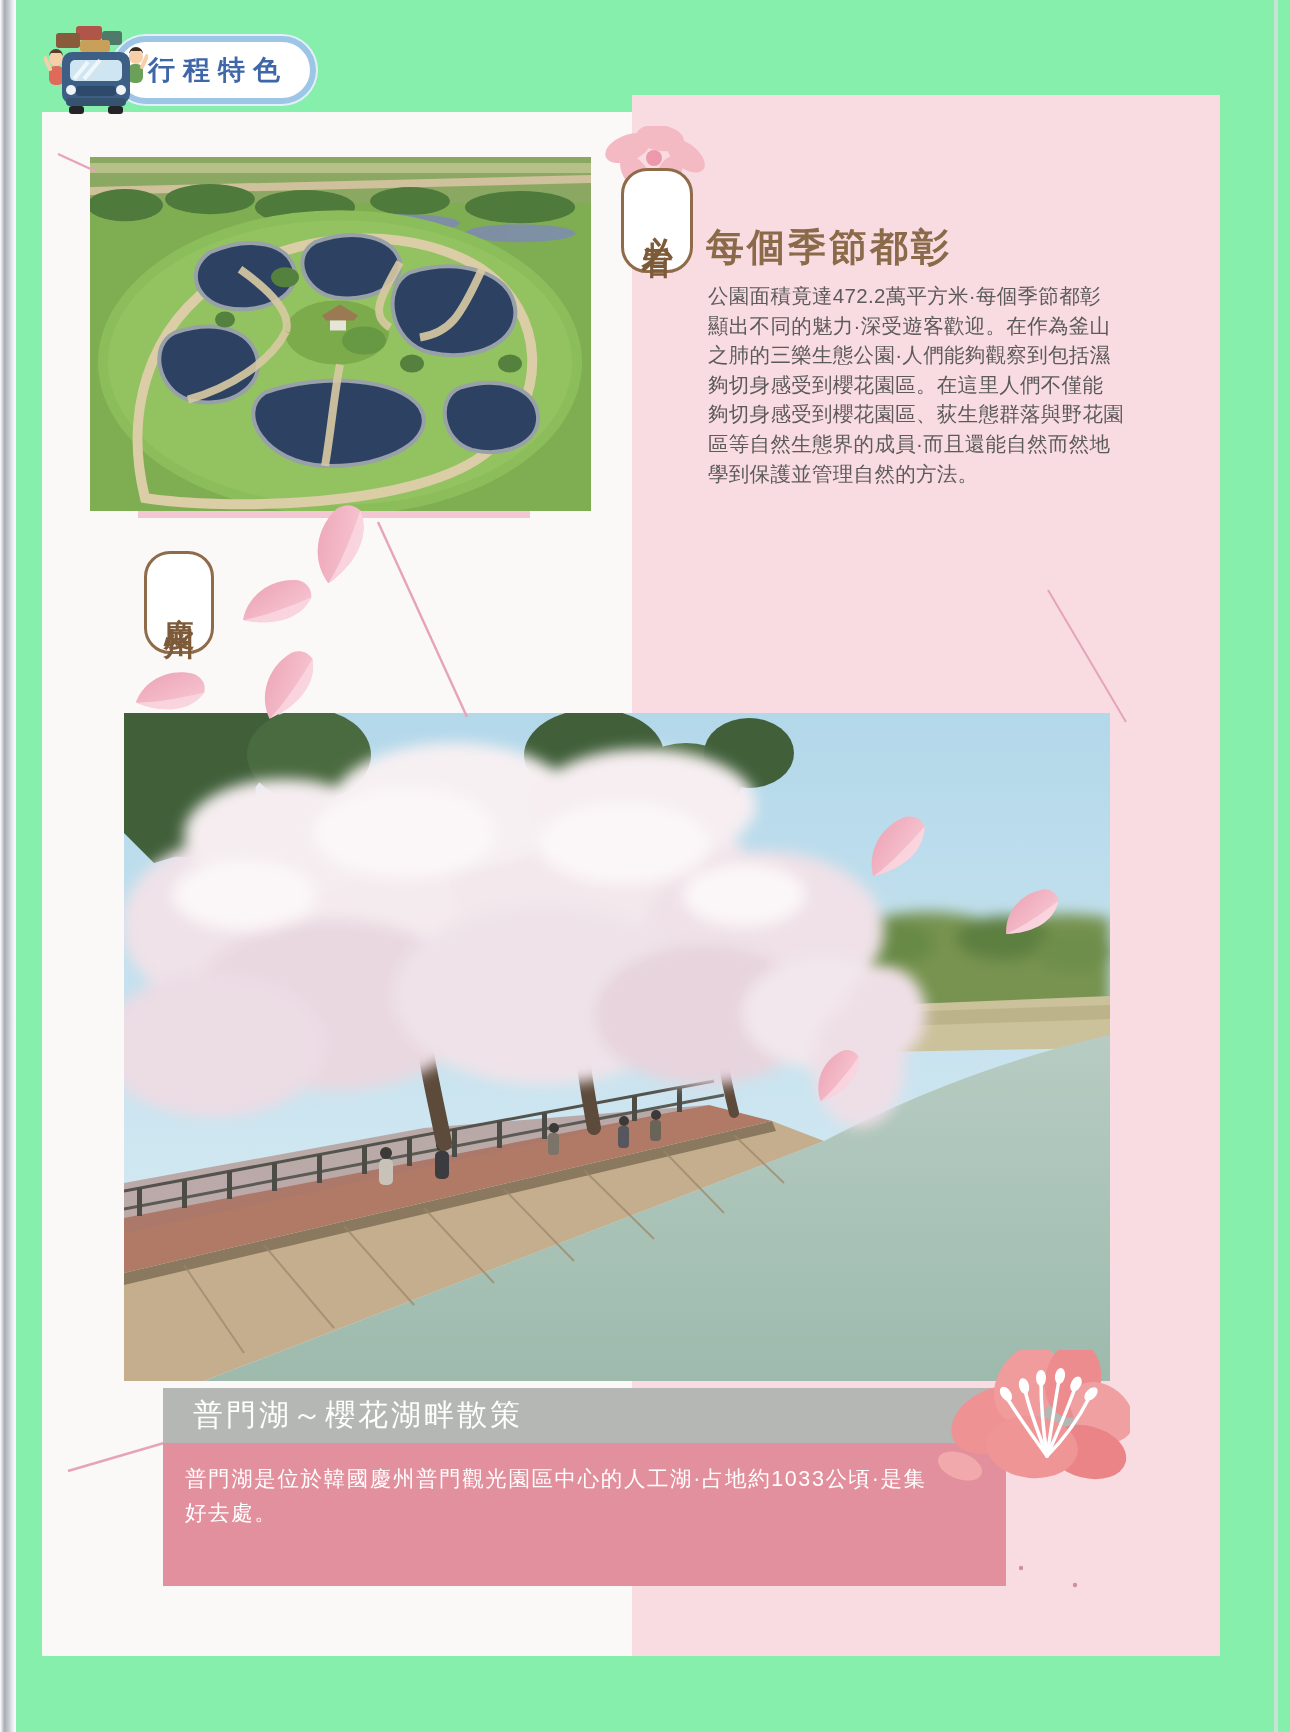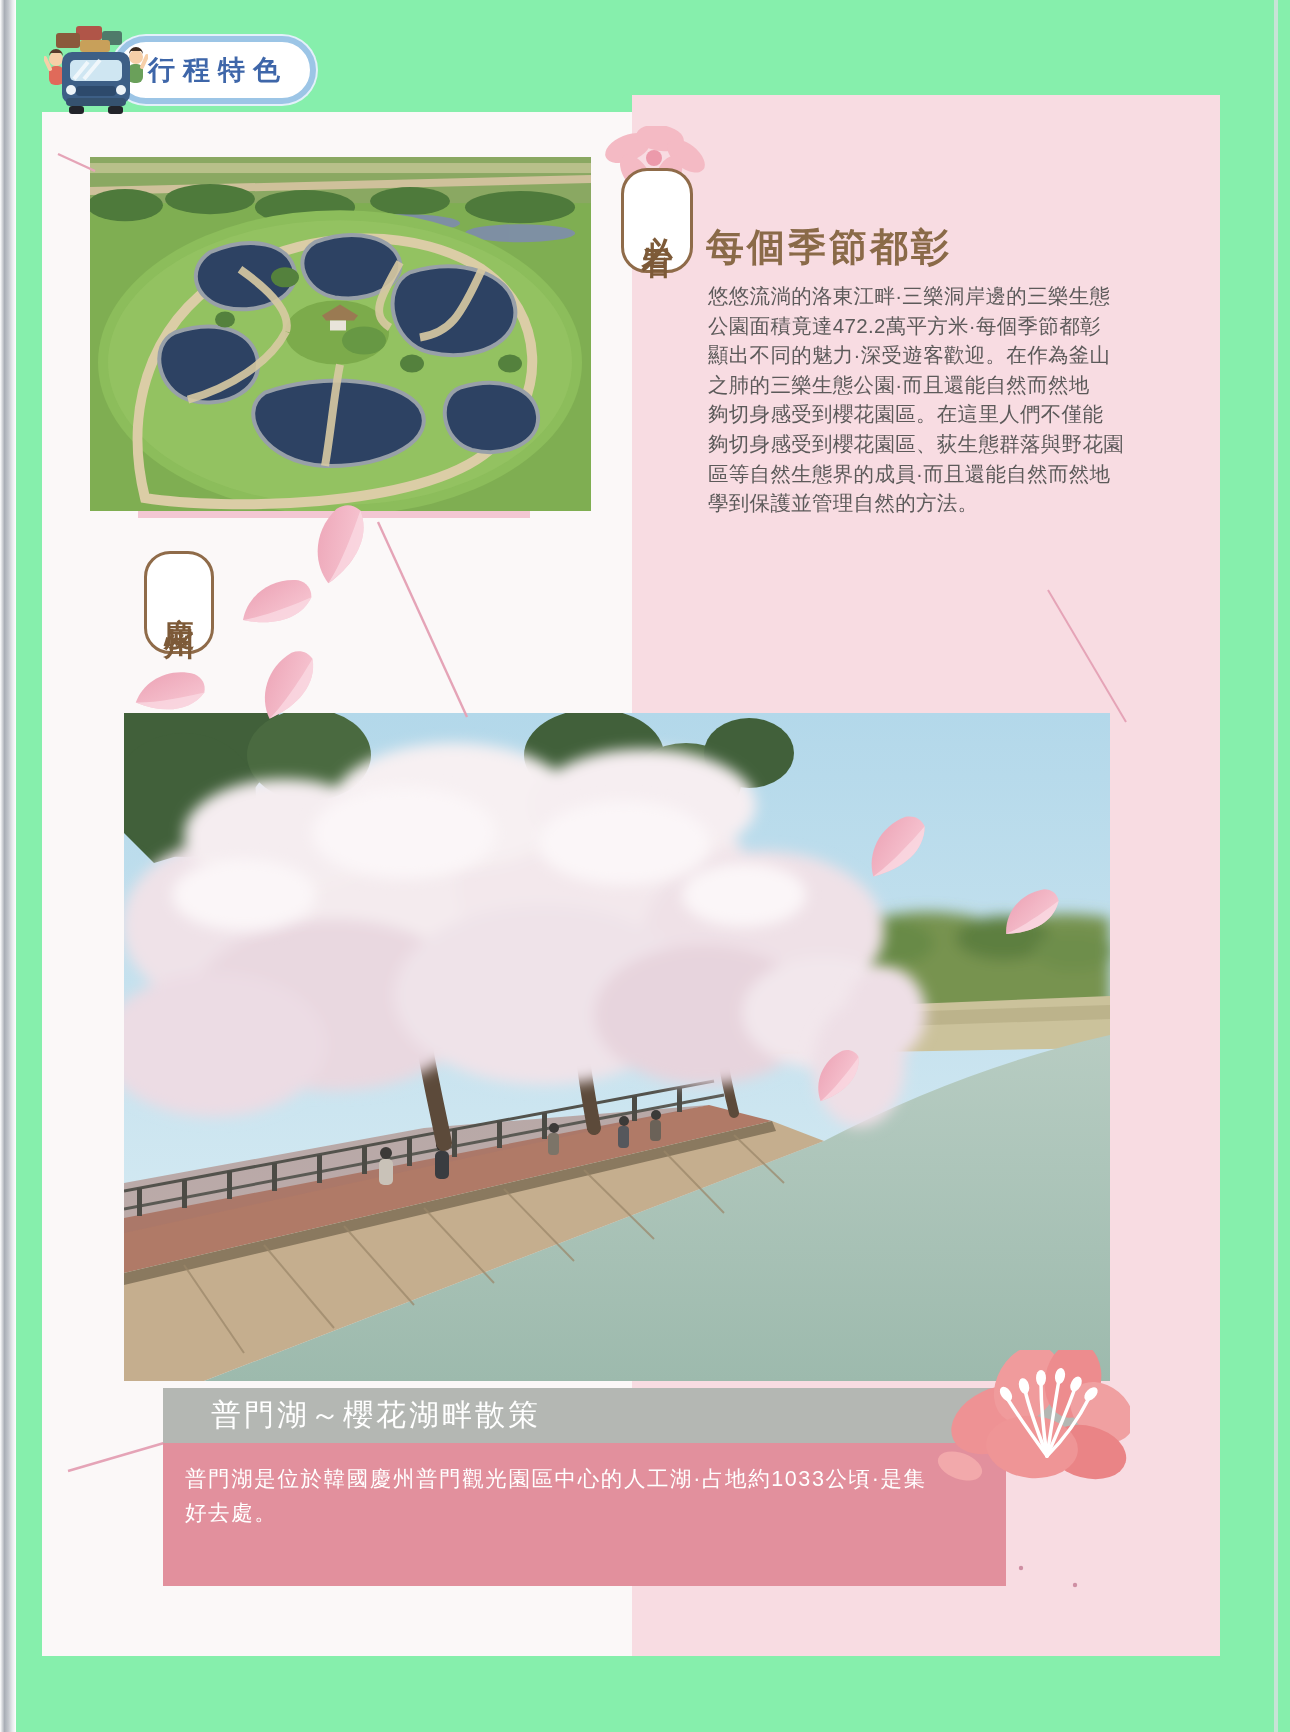--- a/index.html
+++ b/index.html
@@ -40,21 +40,21 @@
 
   
   #samnak-title{left:706px;top:222px;z-index:5;font-size:38px;font-weight:600;color:#8a6a48;letter-spacing:3px;}
   #samnak-body{left:708px;top:281px;width:430px;z-index:5;font-size:20.5px;color:#5c5a5a;
     letter-spacing:.3px;}
   #samnak-body div{line-height:29.6px;white-space:nowrap;}
 
   
   #bomun-banner{left:163px;top:1388px;width:947px;height:55px;background:#b4b7b3;z-index:4;
     display:flex;align-items:center;}
-  #bomun-banner span{color:#fff;font-size:30px;letter-spacing:3px;padding-left:48px;font-weight:500;}
+  #bomun-banner span{color:#fff;font-size:30px;letter-spacing:3px;padding-left:30px;font-weight:500;}
   #bomun-box{left:163px;top:1443px;width:843px;height:143px;background:#e2909d;z-index:4;
     padding:20px 0 0 22px;box-sizing:border-box;}
   #bomun-box div{color:#fff;font-size:21.5px;letter-spacing:1.6px;line-height:33.5px;white-space:nowrap;}
 
   
   #lines-overlay{left:0;top:0;width:1290px;height:1732px;z-index:3;pointer-events:none;}
   .petal{z-index:7;pointer-events:none;}
   #blossom-top{left:598px;top:126px;width:108px;height:66px;z-index:5;}
   #camellia{left:935px;top:1350px;width:195px;height:135px;z-index:8;}
 </style>
@@ -178,24 +178,23 @@
     </g>
     <circle cx="56" cy="32" r="8" fill="#ec9aab"></circle>
   </svg>
 
   <div class="abs vbadge" id="badge-must-see">
     <span>必看</span>
   </div>
 
   <div class="abs" id="samnak-title">每個季節都彰</div>
   <div class="abs" id="samnak-body">
-      <div>悠悠流淌的洛東江畔·三樂洞岸邊的三樂生態</div>
       <div>公園面積竟達472.2萬平方米·每個季節都彰</div>
       <div>顯出不同的魅力·深受遊客歡迎。在作為釜山</div>
-      <div>之肺的三樂生態公園·而且還能自然而然地</div>
+      <div>之肺的三樂生態公園·人們能夠觀察到包括濕</div>
       <div>夠切身感受到櫻花園區。在這里人們不僅能</div>
       <div>夠切身感受到櫻花園區、荻生態群落與野花園</div>
       <div>區等自然生態界的成員·而且還能自然而然地</div>
       <div>學到保護並管理自然的方法。</div>
     </div>
 
   <div class="abs vbadge" id="badge-gyeongju">
     <span>慶州</span>
   </div>
 

